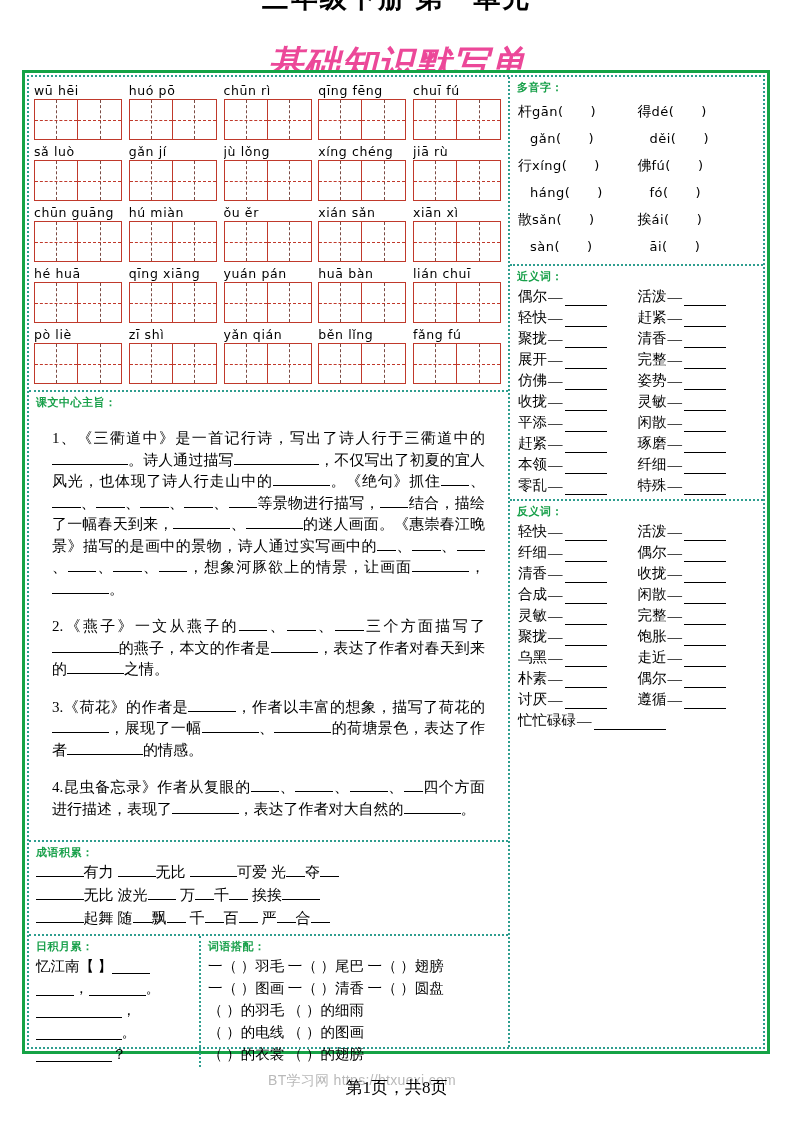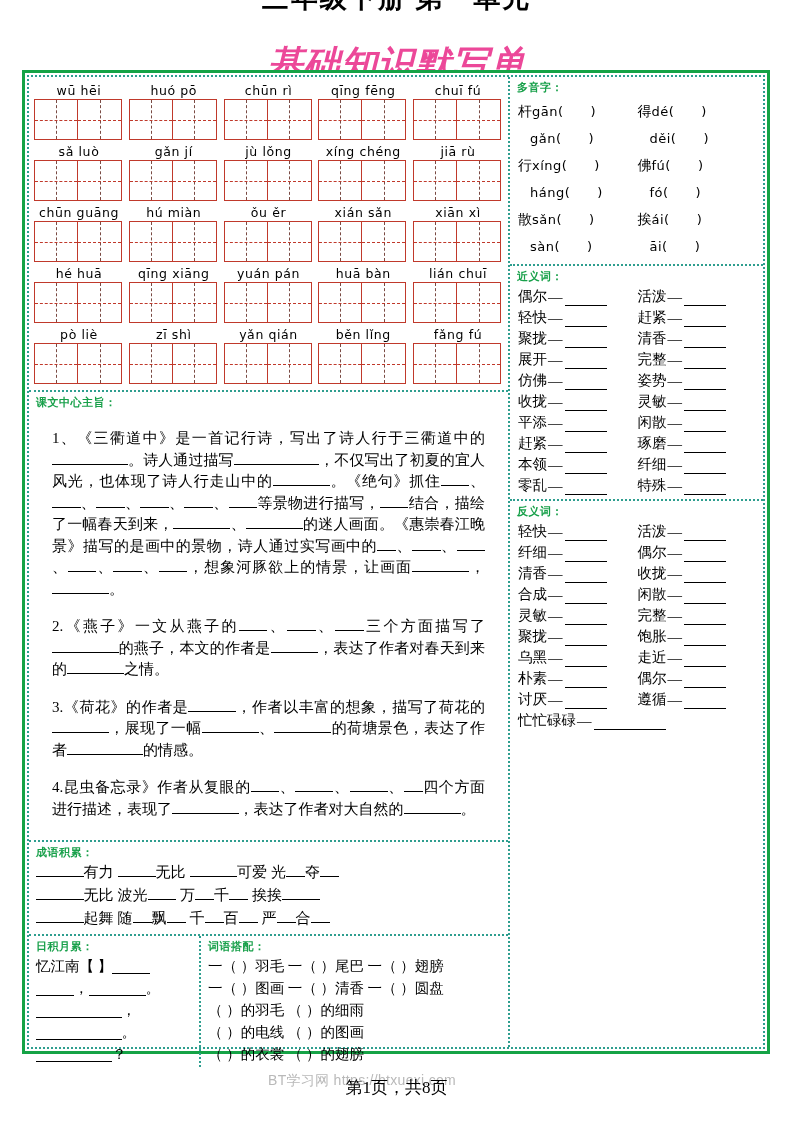--- a/index.html
+++ b/index.html
@@ -68,21 +68,21 @@
     font-size:11px;
     padding:3px 6px 1px 7px;
     letter-spacing:.5px;
   }
 
   
   .pinyin-wrap{padding:5px 5px 3px 5px;}
   .py-row{display:flex;justify-content:space-between;margin-bottom:3px;}
   .py-cell{width:90px;}
   .py-text{
-    text-align:center;
+    text-align:left;
     font-size:12.5px;
     font-family:"DejaVu Sans",sans-serif;
     letter-spacing:.6px;
     height:17px;line-height:17px;
     white-space:nowrap;
     overflow:hidden;
   }
   .tianzi{
     width:88px;height:41px;
     border:1.3px solid #c0392b;

